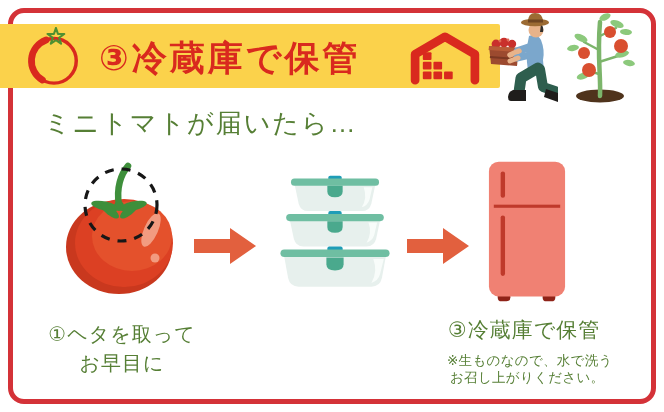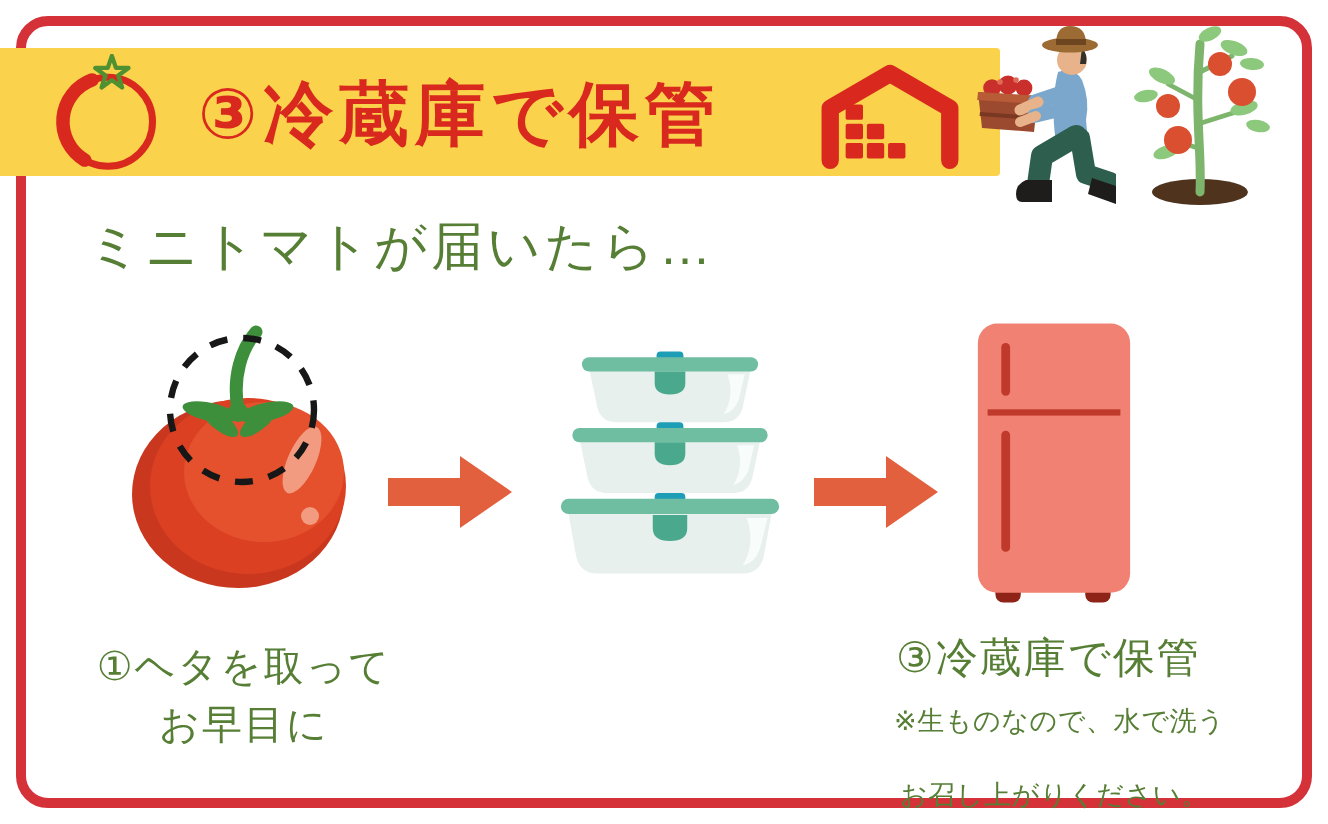--- a/index.html
+++ b/index.html
@@ -33,21 +33,21 @@
   .tomato-step{left:34px;top:150px;width:175px;height:155px;}
   .arrow1{left:194px;top:227px;width:62px;height:38px;}
   .containers{left:268px;top:170px;width:134px;height:132px;}
   .arrow2{left:407px;top:227px;width:62px;height:38px;}
   .fridge{left:486px;top:158px;width:82px;height:148px;}
   .caption{position:absolute;z-index:3;color:#567f35;}
   .cap1{left:18px;top:320px;width:208px;text-align:center;font-size:20px;line-height:29px;letter-spacing:1px;}
   .cap2{left:212px;top:318px;width:234px;text-align:left;font-size:19px;line-height:26px;letter-spacing:0.5px;}
   .cap3{left:448px;top:318px;width:200px;text-align:left;font-size:21px;line-height:24px;letter-spacing:1px;}
   .note{position:absolute;left:447px;top:352px;width:205px;z-index:3;color:#567f35;font-size:13.5px;line-height:17px;letter-spacing:0.3px;}
-  .note .l2{padding-left:3px;margin-top:20px;}
+  .note .l2{padding-left:3px;}
 </style>
 </head>
 <body>
 
 <div class="stage">
 
   <div class="frame"></div>
 
   <div class="banner"></div>
 

